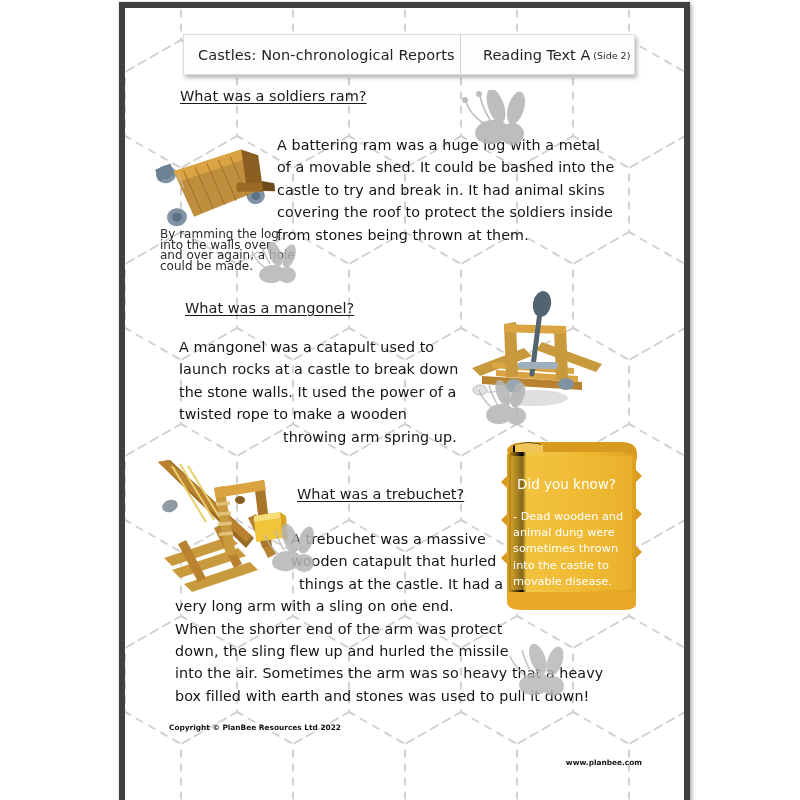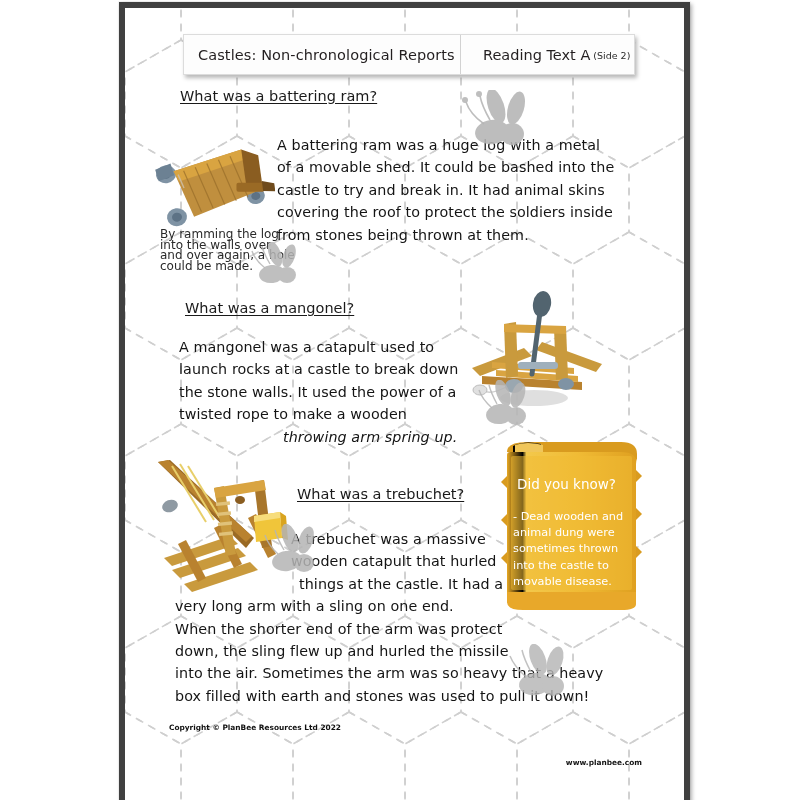--- a/index.html
+++ b/index.html
@@ -61,21 +61,21 @@
   
   .para{
     position:absolute;
     font-size:14.3px;line-height:22.4px;color:#141414;
     letter-spacing:.08px;
   }
   .para p{margin:0;white-space:nowrap;}
 
   #p-ram{left:152px;top:126px;}
   #p-mangonel{left:54px;top:328px;}
-  #p-mangonel p.shift{padding-left:104px;font-style:italic;}
+  #p-mangonel p.shift{padding-left:104px;}
   #p-trebuchet{left:50px;top:520px;}
   #p-trebuchet p.in1{padding-left:116px;}
   #p-trebuchet p.in2{padding-left:124px;}
 
   
   .caption{
     position:absolute;left:35px;top:221px;width:136px;
     font-size:12px;line-height:10.6px;color:#2a2a2a;
   }
 
@@ -195,21 +195,21 @@
     <div class="page-inner">
 
       <div class="header-box">
         <div class="header-left">Castles: Non-chronological Reports</div>
         <div class="header-divider"></div>
         <div class="header-right">
           <span>Reading Text A</span><span class="side-note">(Side 2)</span>
         </div>
       </div>
 
-      <div class="q-heading" id="h-ram">What was a battering ram?</div>
+      <div class="q-heading" id="h-ram">What was a soldiers ram?</div>
 
       <div class="illus" id="illus-ram">
         <svg viewBox="0 0 125 92" aria-hidden="true">
           <g transform="rotate(-8 62 46)">
 
             <ellipse cx="18" cy="28" rx="10" ry="9" fill="#7f93a4"></ellipse>
             <ellipse cx="18" cy="28" rx="5" ry="4.5" fill="#5d7285"></ellipse>
             <ellipse cx="23" cy="72" rx="10" ry="9" fill="#7f93a4"></ellipse>
             <ellipse cx="23" cy="72" rx="5" ry="4.5" fill="#5d7285"></ellipse>
             <ellipse cx="104" cy="62" rx="9" ry="8" fill="#7f93a4"></ellipse>

